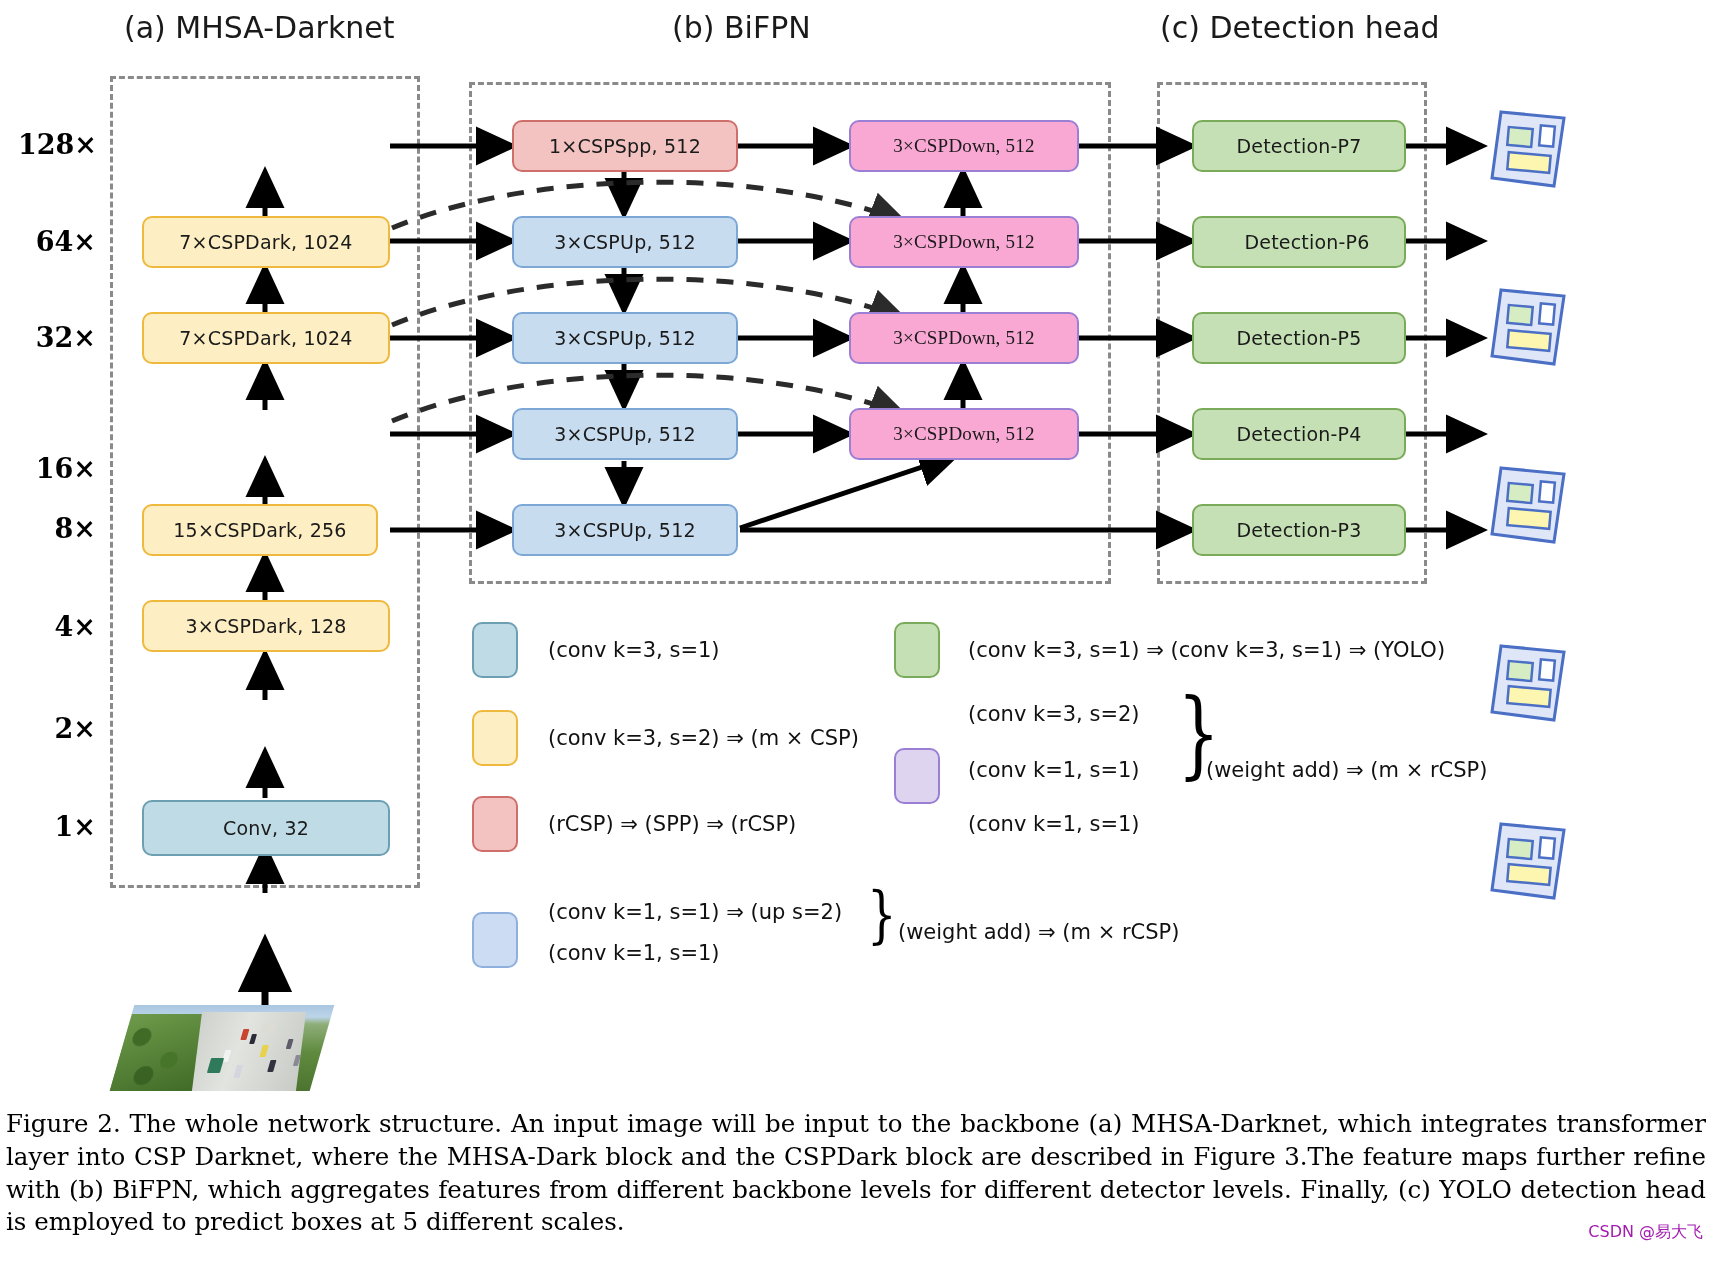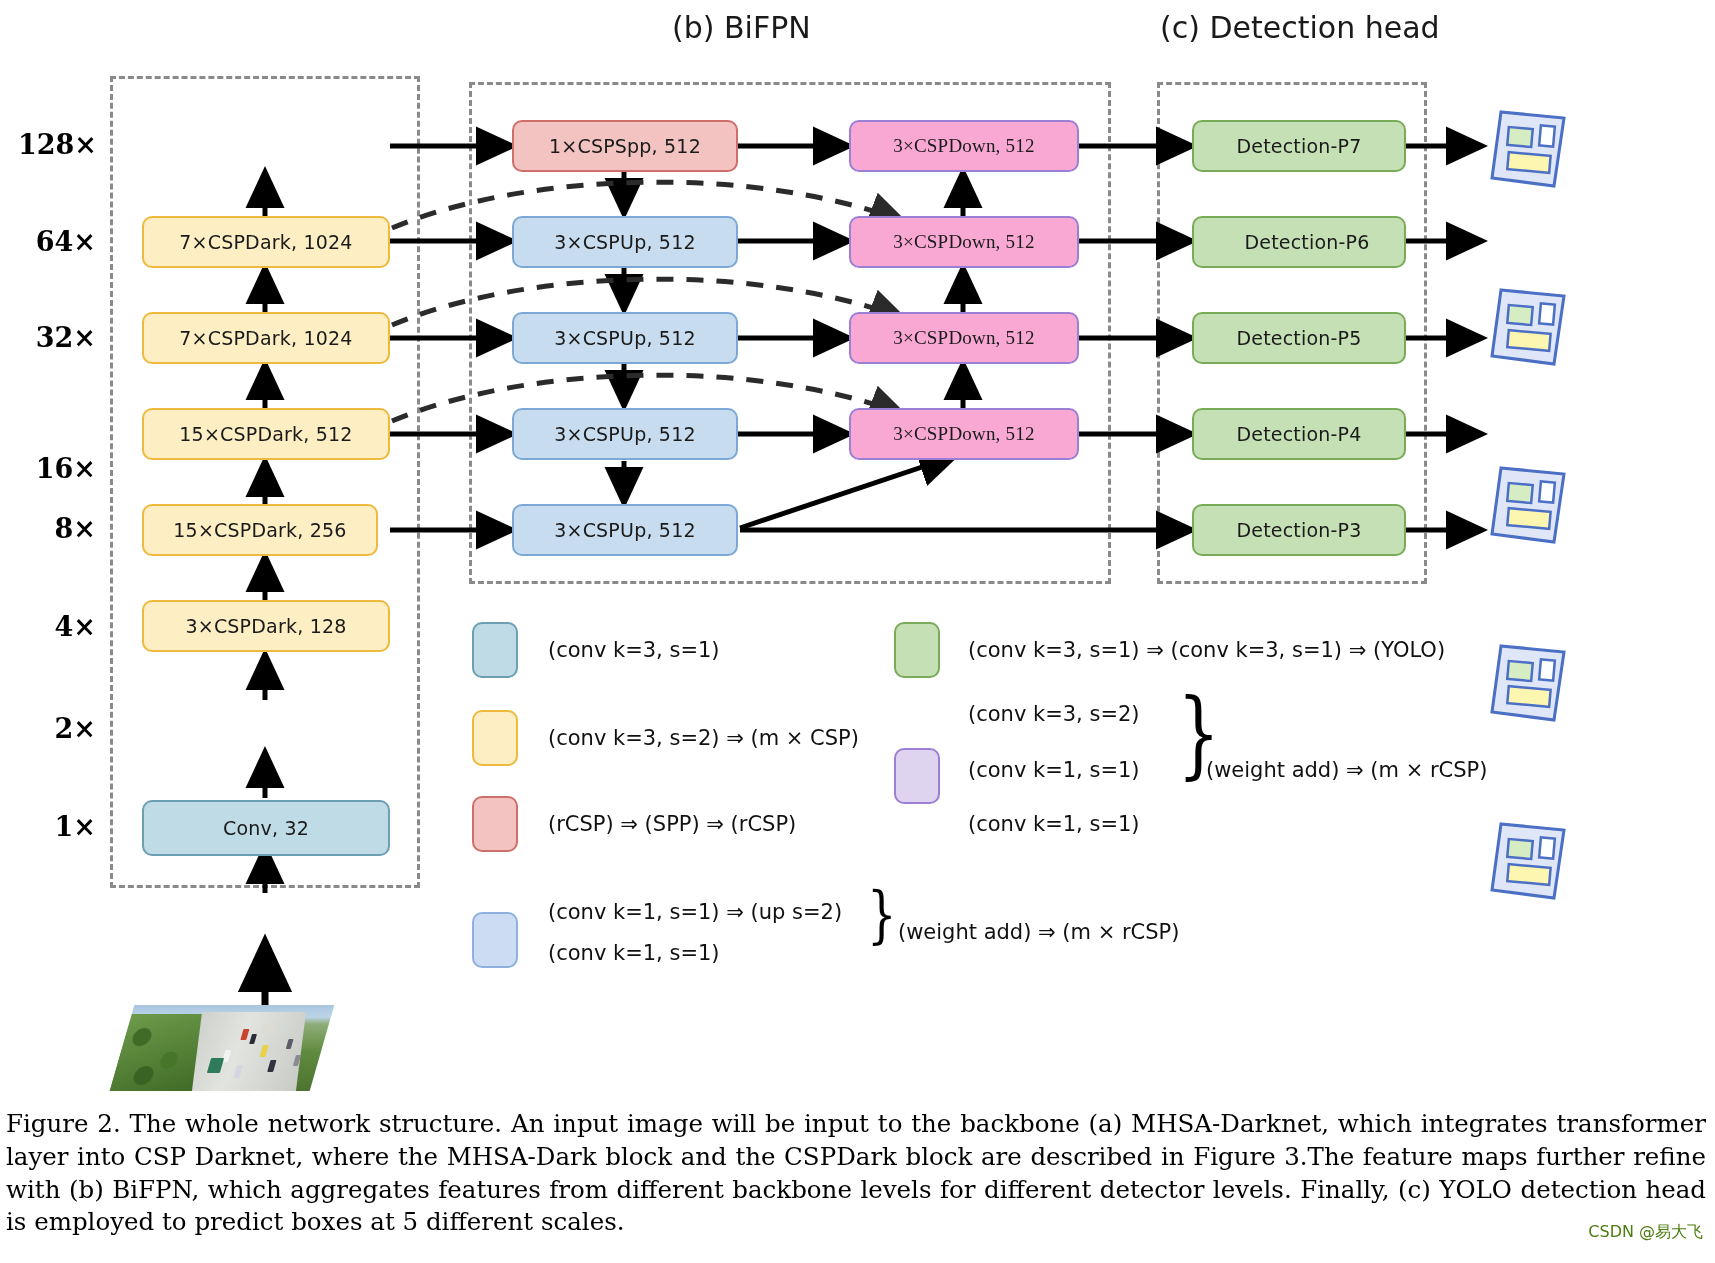--- a/index.html
+++ b/index.html
@@ -150,30 +150,31 @@
     font-family: "DejaVu Serif", "Liberation Serif", serif;
     font-size: 24.5px;
     line-height: 1.34;
     color: #000;
     text-align: justify;
   }
   .watermark {
     position: absolute;
     right: 12px; top: 1222px;
     font-size: 16px;
-    color: #4d7c0f;
+    color: #a21caf;
     font-family: "DejaVu Sans", "Liberation Sans", sans-serif;
     white-space: nowrap;
   }
 </style>
 </head>
 <body>
 
 <div id="canvas">
 
+  <div class="abs sec-title" style="left:124px; top:10px;">(a) MHSA-Darknet</div>
   <div class="abs sec-title" style="left:672px; top:10px;">(b) BiFPN</div>
   <div class="abs sec-title" style="left:1160px; top:10px;">(c) Detection head</div>
 
   <div class="abs dash-frame" style="left:110px; top:76px; width:310px; height:812px;"></div>
   <div class="abs dash-frame" style="left:469px; top:82px; width:642px; height:502px;"></div>
   <div class="abs dash-frame" style="left:1157px; top:82px; width:270px; height:502px;"></div>
 
   <div class="abs scale-label" style="left:18px; top:129px; width:78px;">128×</div>
   <div class="abs scale-label" style="left:18px; top:226px; width:78px;">64×</div>
   <div class="abs scale-label" style="left:18px; top:322px; width:78px;">32×</div>
@@ -255,21 +256,20 @@
       <path d="M 392,228 C 530,170 760,166 905,222"></path>
       <path d="M 392,325 C 530,267 760,263 905,319"></path>
       <path d="M 392,421 C 530,363 760,359 905,415"></path>
     </g>
 
     <line x1="265" y1="1010" x2="265" y2="942" stroke="#000" stroke-width="7" fill="none" marker-end="url(#ah)"></line>
   </svg>
 
   <div class="abs node n-csp" style="left:142px; top:216px; width:248px; height:52px;">7×CSPDark, 1024</div>
   <div class="abs node n-csp" style="left:142px; top:312px; width:248px; height:52px;">7×CSPDark, 1024</div>
-  <div class="abs node n-csp" style="left:142px; top:408px; width:248px; height:52px;">15×CSPDark, 512</div>
   <div class="abs node n-csp" style="left:142px; top:504px; width:236px; height:52px;">15×CSPDark, 256</div>
   <div class="abs node n-csp" style="left:142px; top:600px; width:248px; height:52px;">3×CSPDark, 128</div>
   <div class="abs node n-conv" style="left:142px; top:800px; width:248px; height:56px;">Conv, 32</div>
 
   <div class="abs node n-spp" style="left:512px; top:120px; width:226px; height:52px;">1×CSPSpp, 512</div>
   <div class="abs node n-up" style="left:512px; top:216px; width:226px; height:52px;">3×CSPUp, 512</div>
   <div class="abs node n-up" style="left:512px; top:312px; width:226px; height:52px;">3×CSPUp, 512</div>
   <div class="abs node n-up" style="left:512px; top:408px; width:226px; height:52px;">3×CSPUp, 512</div>
   <div class="abs node n-up" style="left:512px; top:504px; width:226px; height:52px;">3×CSPUp, 512</div>
 

